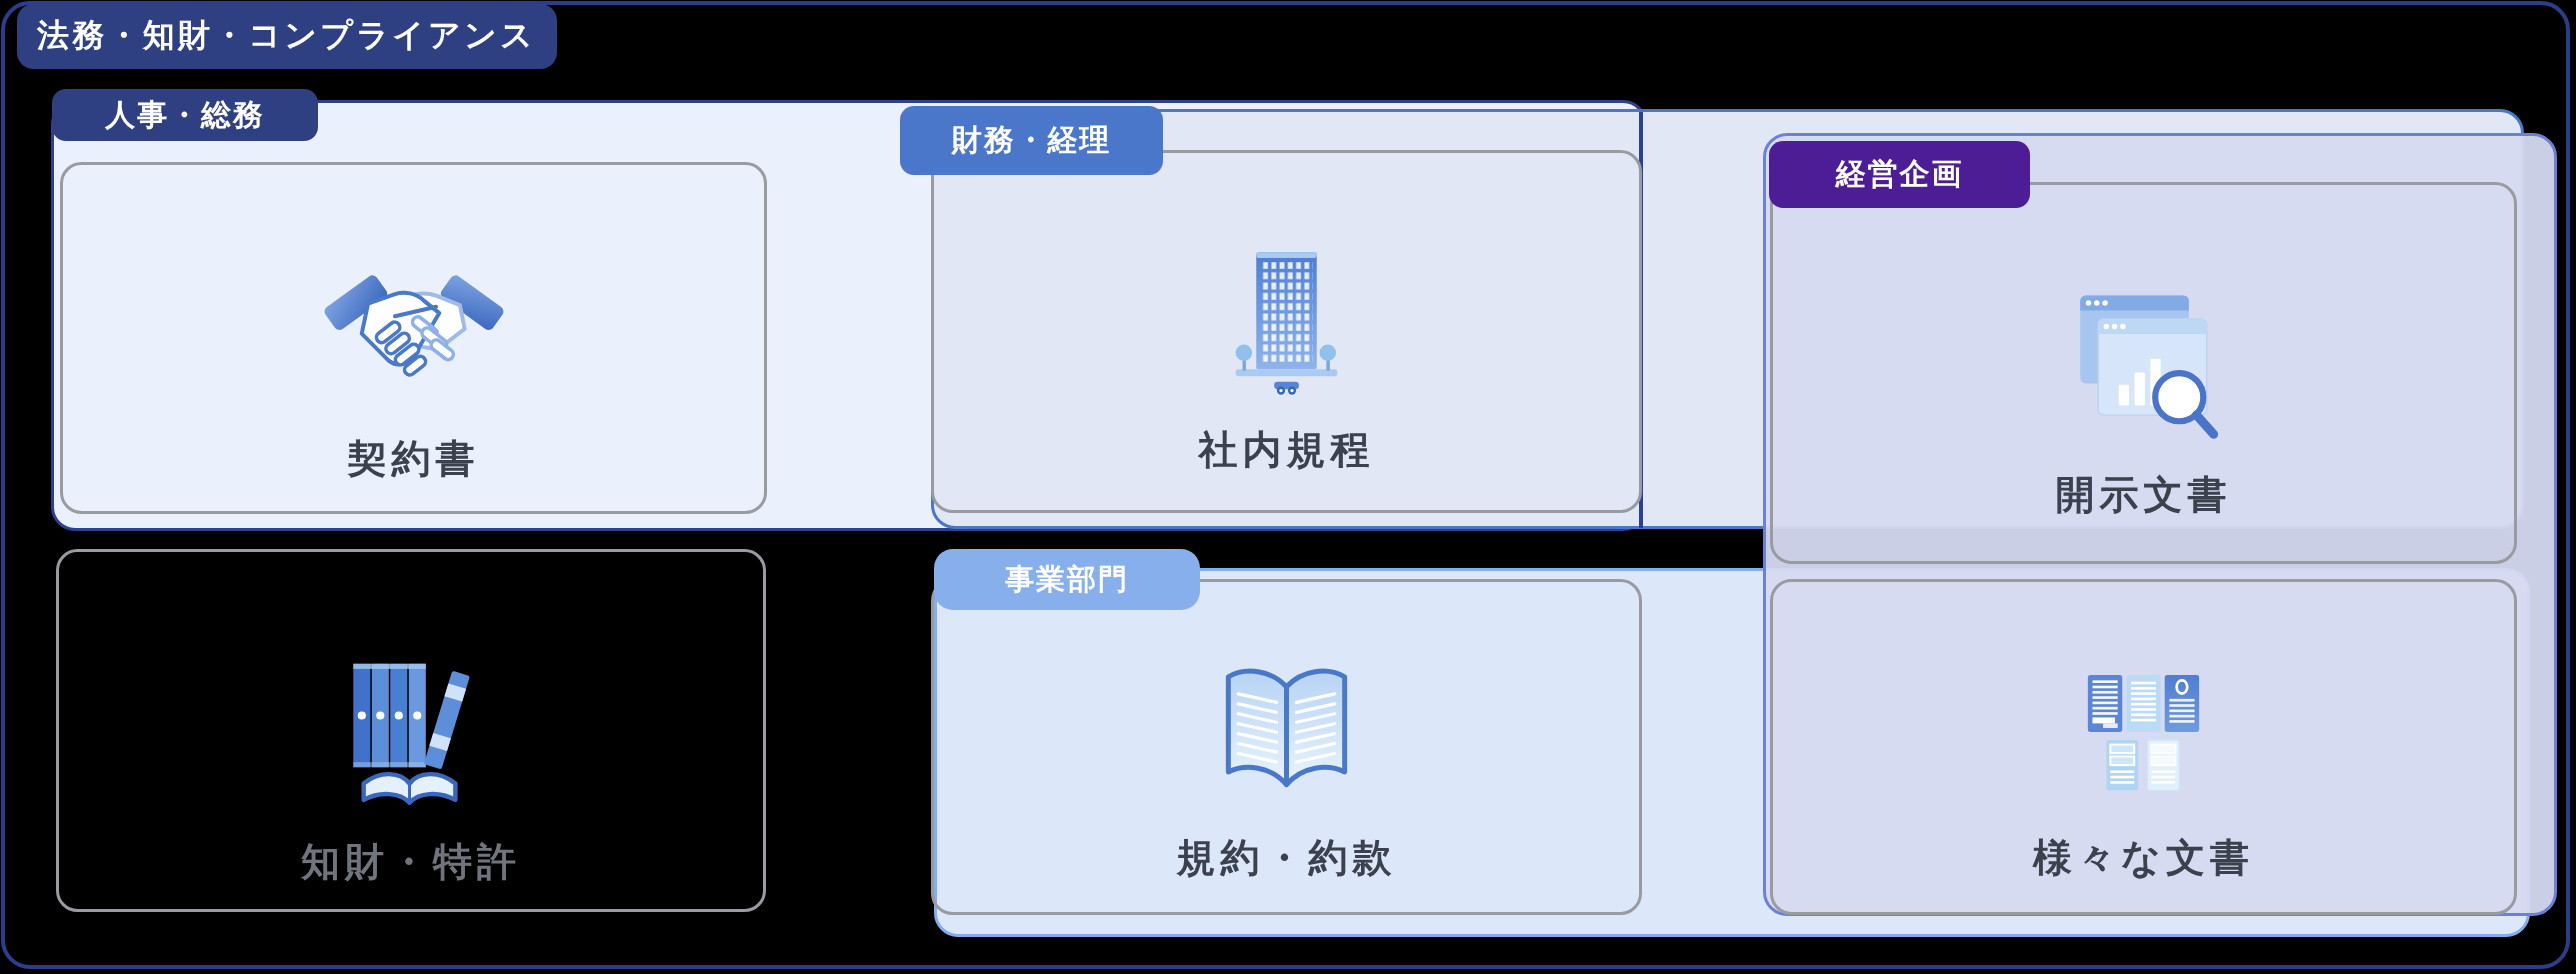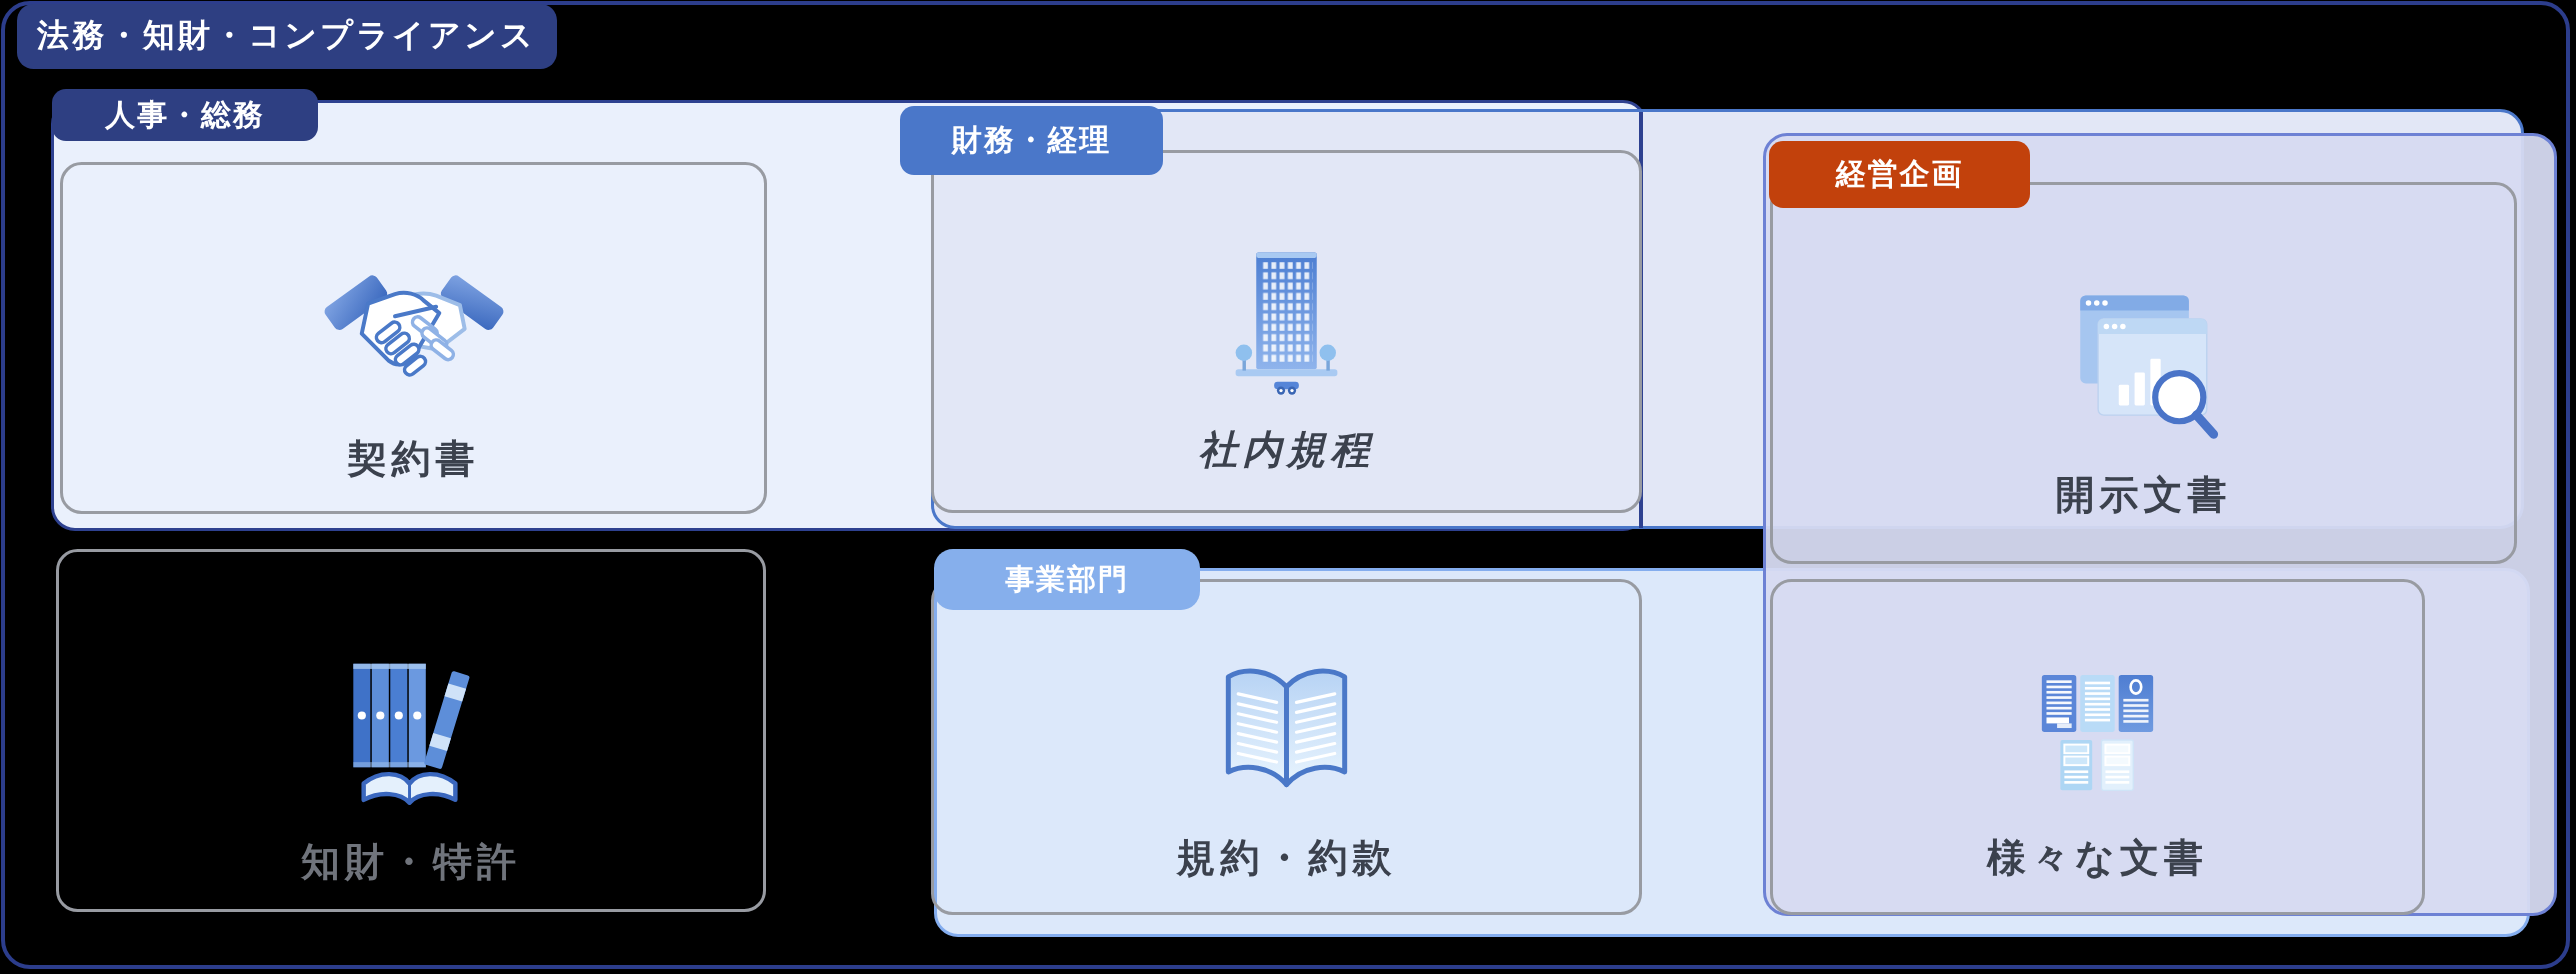--- a/index.html
+++ b/index.html
@@ -26,41 +26,41 @@
     background:rgba(214,218,241,0.95);border:3.8px solid #6d81d4;border-radius:24px;}
   #hr-box-border-overlay{left:1639px;top:112px;width:3.8px;height:416px;background:#2e4190;}
 
   
   .tag{display:flex;align-items:center;justify-content:center;
     color:#ffffff;font-weight:700;border-radius:14px;white-space:nowrap;}
   #tag-legal{left:16.5px;top:3.8px;width:540px;height:65px;background:#2e3f82;
     font-size:32px;letter-spacing:3.2px;border-radius:16.5px;}
   #tag-hr{left:52px;top:89px;width:266px;height:52px;background:#2e3f82;font-size:30px;letter-spacing:1.9px;}
   #tag-finance{left:900px;top:106px;width:263px;height:69px;background:#4a77c9;font-size:30px;letter-spacing:1.9px;}
-  #tag-planning{left:1769px;top:141px;width:261px;height:67px;background:#c2410c;font-size:30px;letter-spacing:1.9px;}
+  #tag-planning{left:1769px;top:141px;width:261px;height:67px;background:#4c1d95;font-size:30px;letter-spacing:1.9px;}
   #tag-business{left:934px;top:549px;width:266px;height:61px;background:#86afec;font-size:29px;letter-spacing:1.9px;border-radius:19px;}
 
   
   .card{position:absolute;border:3.8px solid #989ba2;border-radius:21.6px;background:transparent;
     display:flex;flex-direction:column;align-items:center;justify-content:center;}
   .card .icon-wrap{display:flex;align-items:center;justify-content:center;}
   .card .card-label{font-size:39px;font-weight:700;color:#3b414d;letter-spacing:5px;white-space:nowrap;}
   .card .card-label.muted{color:#70747c;}
 
   #card-contracts{left:60px;top:162px;width:707px;height:352px;padding-top:76px;}
   #card-contracts .card-label{margin-top:38px;}
-  #card-internal-regulations{left:931px;top:150px;width:711px;height:363px;padding-top:54px;font-style:italic;}
+  #card-internal-regulations{left:931px;top:150px;width:711px;height:363px;padding-top:54px;}
   #card-internal-regulations .card-label{margin-top:18px;}
   #card-disclosure-documents{left:1770px;top:150px;width:747px;height:382px;padding-top:60px;margin-top:32px;}
   #card-disclosure-documents .card-label{margin-top:25px;}
   #card-ip-patents{left:56px;top:549px;width:710px;height:363px;padding-top:73px;}
   #card-ip-patents .card-label{margin-top:30px;}
   #card-terms{left:931px;top:579px;width:711px;height:336px;padding-top:48px;}
   #card-terms .card-label{margin-top:25px;}
-  #card-various-documents{left:1770px;top:579px;width:655px;height:336px;padding-top:51px;}
+  #card-various-documents{left:1770px;top:579px;width:747px;height:336px;padding-top:51px;}
   #card-various-documents .card-label{margin-top:24px;}
 </style>
 </head>
 <body>
 
 <div id="stage">
 
   <div class="abs" id="outer-box"></div>
   <div class="abs" id="hr-box"></div>
   <div class="abs" id="fin-box"></div>

